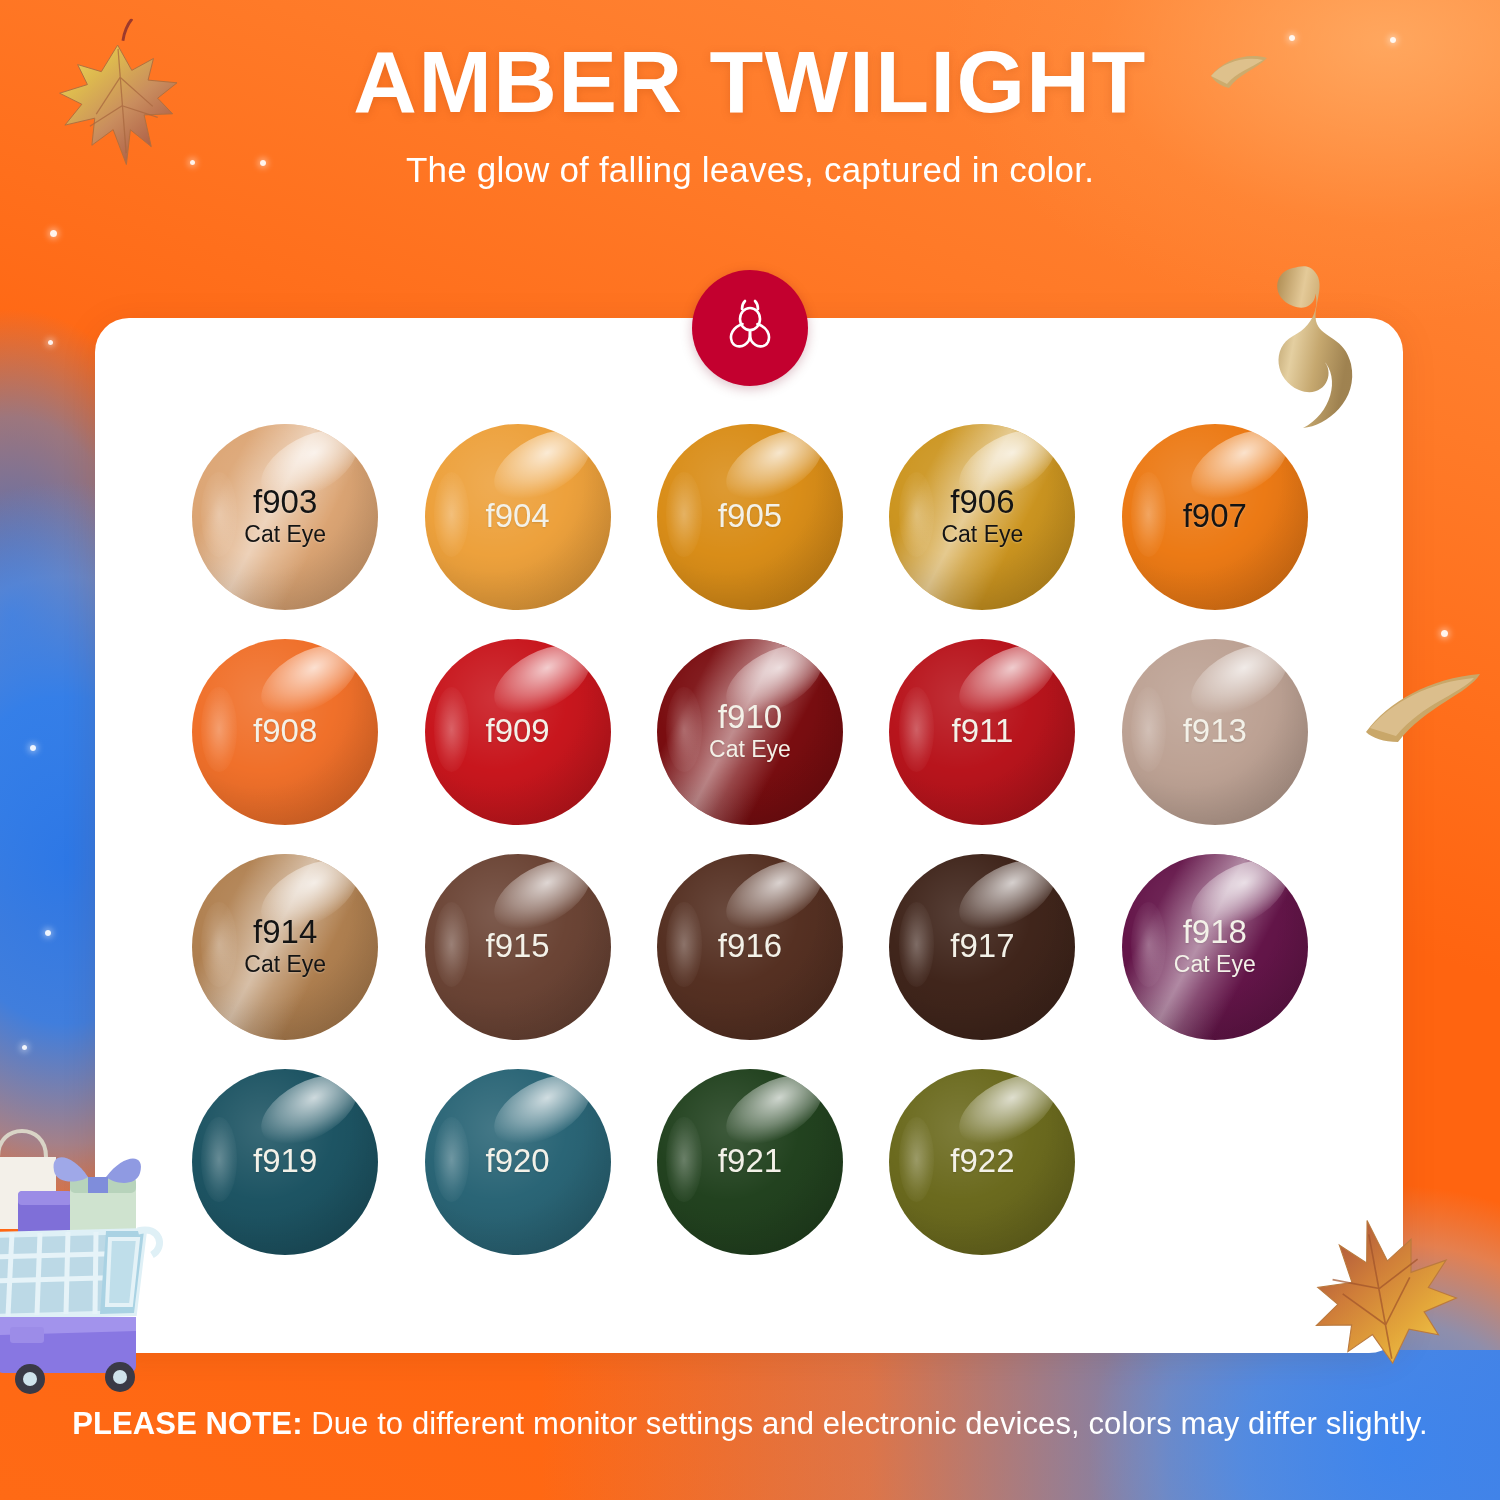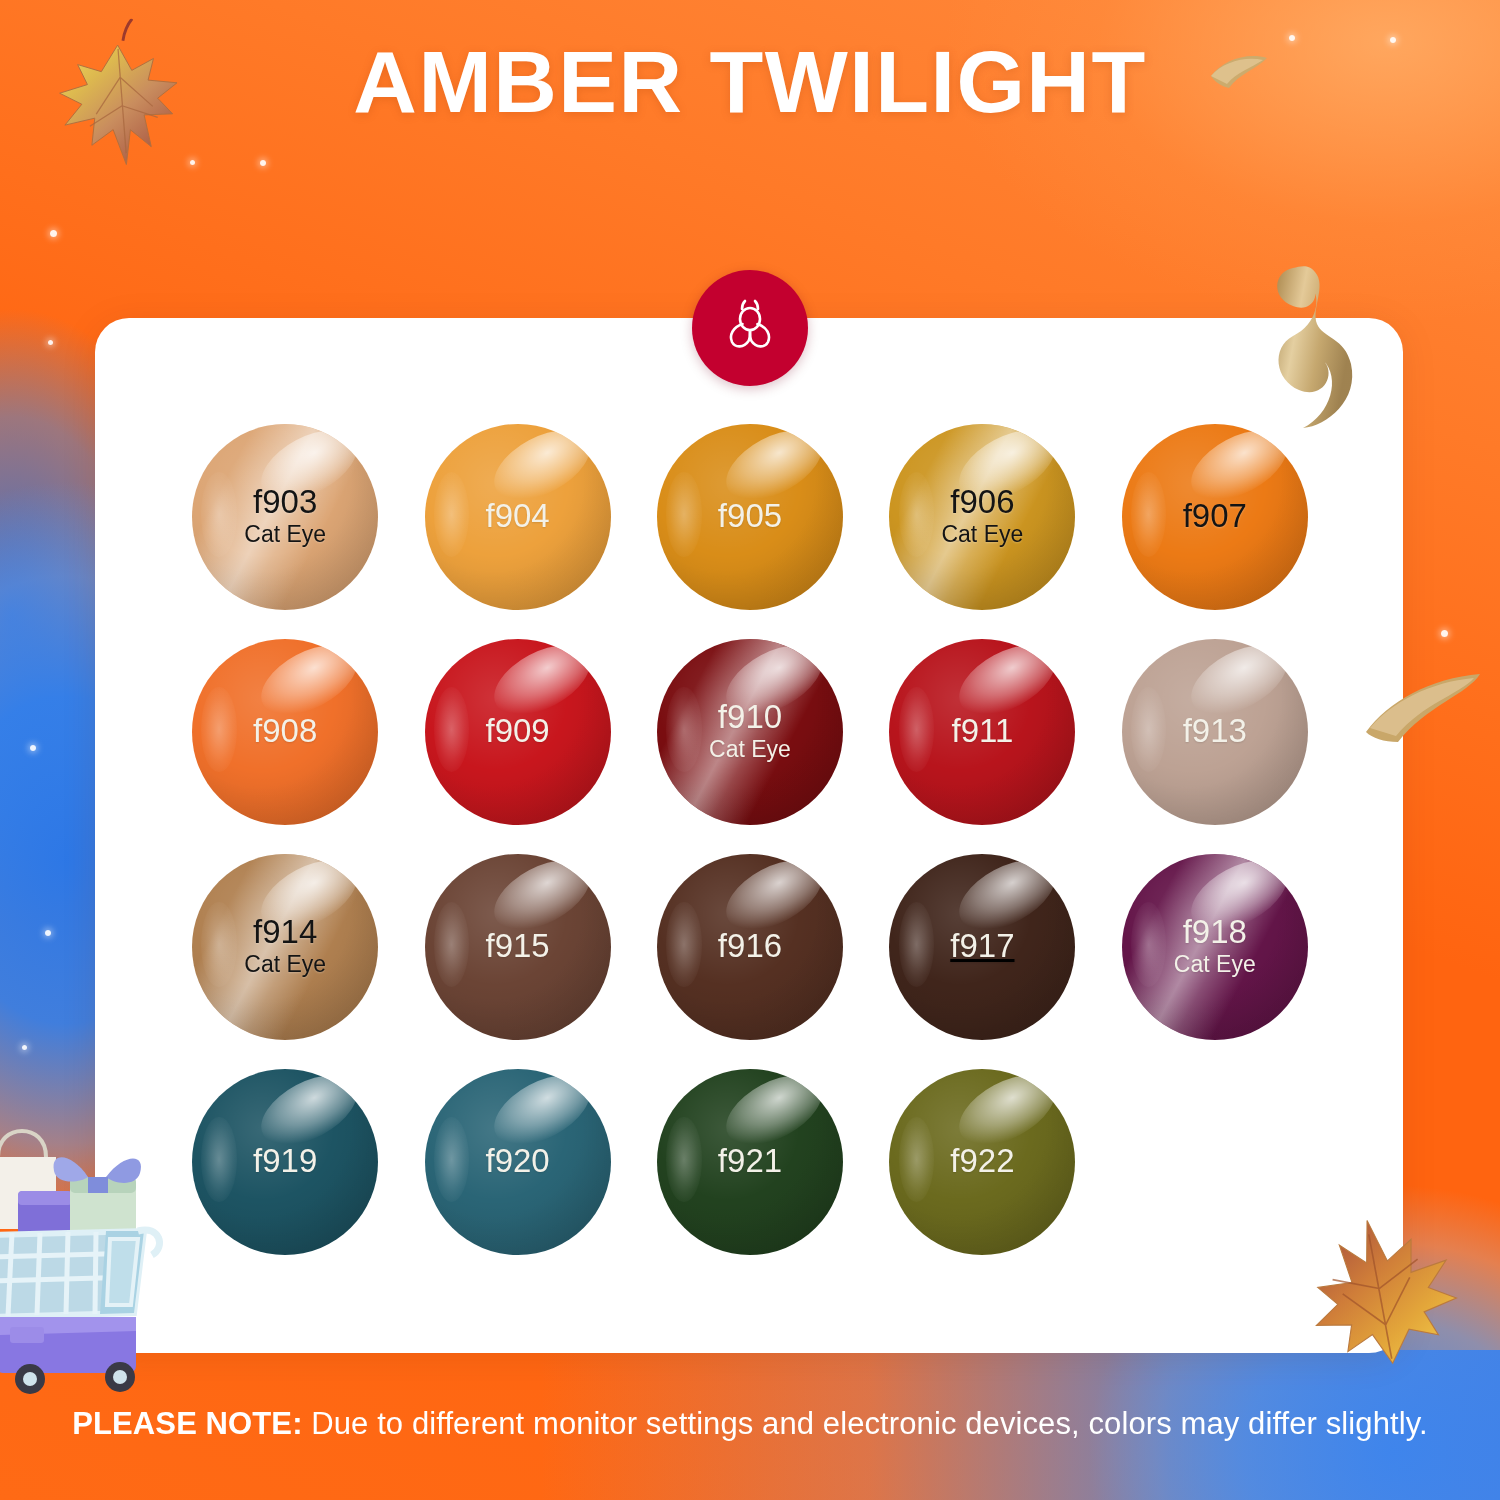--- a/index.html
+++ b/index.html
@@ -162,20 +162,21 @@
   <div class="sparkle" style="left:1441px;top:630px;width:7px;height:7px;"></div>
   <div class="sparkle" style="left:30px;top:745px;width:6px;height:6px;"></div>
   <div class="sparkle" style="left:45px;top:930px;width:6px;height:6px;"></div>
   <div class="sparkle" style="left:22px;top:1045px;width:5px;height:5px;"></div>
 </div>
 
 <div id="card"></div>
 
 <div id="header">
   <h1 id="title">AMBER TWILIGHT</h1>
+  <p id="subtitle">The glow of falling leaves, captured in color.</p>
 </div>
 
 <div id="logo-badge" style="background: rgb(195, 0, 47);">
   <span>
     <svg width="66" height="66" viewBox="0 0 66 66" fill="none" stroke="#ffffff" stroke-width="2.6" stroke-linecap="round">
       <path d="M25 14 C25 9 27 7 28 6"></path>
       <path d="M41 14 C41 9 39 7 38 6"></path>
       <ellipse cx="33" cy="24" rx="10" ry="11"></ellipse>
       <path d="M25.5 29 C16 32 12 40 15 47 C18 53 27 53 31.5 46 C33 43.5 33 40 33 36"></path>
       <path d="M40.5 29 C50 32 54 40 51 47 C48 53 39 53 34.5 46 C33 43.5 33 40 33 36"></path>
@@ -283,21 +284,21 @@
       </div>
     </div>
     <div class="cell">
       <div class="swatch" style="background: radial-gradient(circle at 36% 30%, rgb(85, 48, 34) 0%, rgb(85, 48, 34) 52%, rgba(0, 0, 0, 0.16) 100%), rgb(85, 48, 34);">
         <div class="shade"></div>
         <div class="gloss-left"></div>
         <div class="sw-label tx-light">f916</div>
       </div>
     </div>
     <div class="cell">
-      <div class="swatch" style="background: radial-gradient(circle at 36% 30%, rgb(64, 37, 27) 0%, rgb(64, 37, 27) 52%, rgba(0, 0, 0, 0.16) 100%), rgb(64, 37, 27); text-decoration: underline;">
+      <div class="swatch" style="background: radial-gradient(circle at 36% 30%, rgb(64, 37, 27) 0%, rgb(64, 37, 27) 52%, rgba(0, 0, 0, 0.16) 100%), rgb(64, 37, 27);">
         <div class="glitter"></div>
         <div class="shade"></div>
         <div class="gloss-left"></div>
         <div class="sw-label tx-light">f917</div>
       </div>
     </div>
     <div class="cell">
       <div class="swatch" style="background: radial-gradient(circle at 36% 30%, rgb(100, 21, 73) 0%, rgb(100, 21, 73) 52%, rgba(0, 0, 0, 0.16) 100%), rgb(100, 21, 73);">
         <div class="glitter"></div>
         <div class="glitter" style="background: linear-gradient(118deg, rgba(255, 255, 255, 0) 22%, rgba(255, 255, 255, 0.42) 37%, rgba(255, 255, 255, 0.62) 44%, rgba(255, 255, 255, 0.3) 53%, rgba(255, 255, 255, 0) 66%); opacity: 0.8;"></div>

